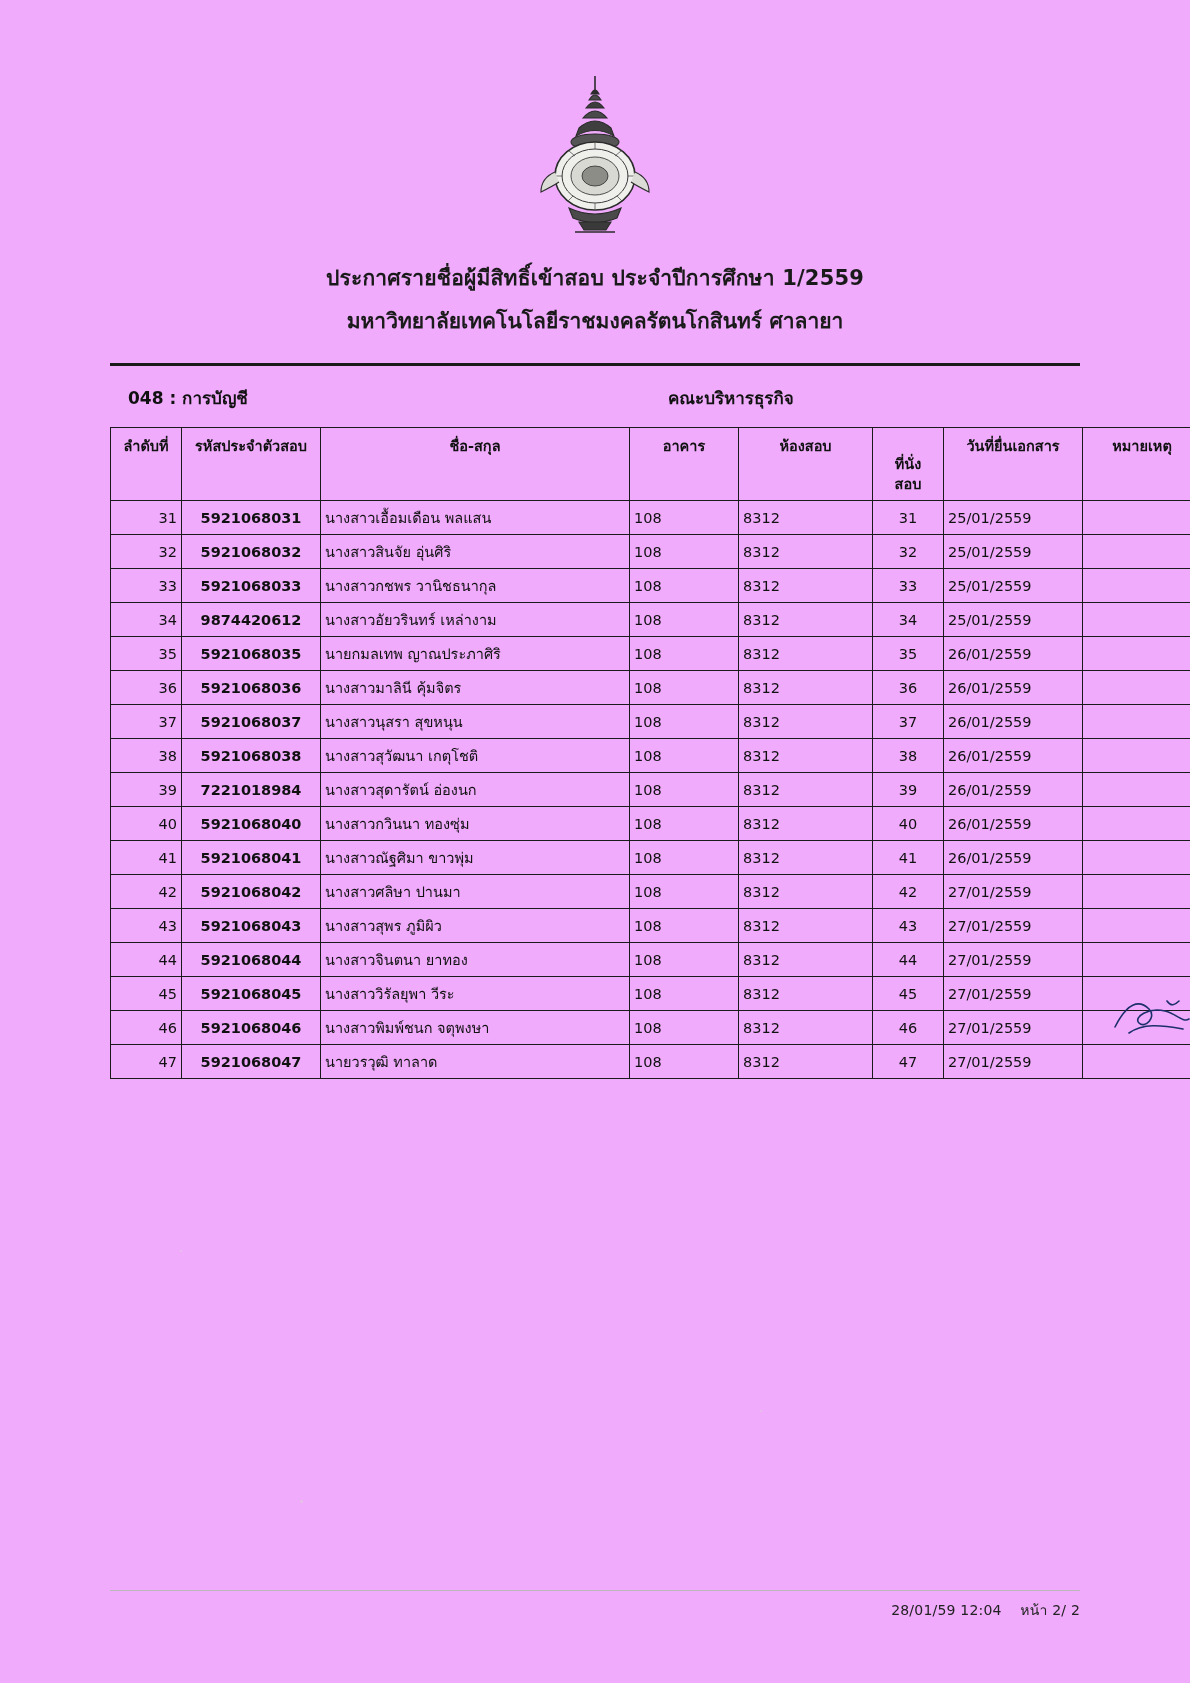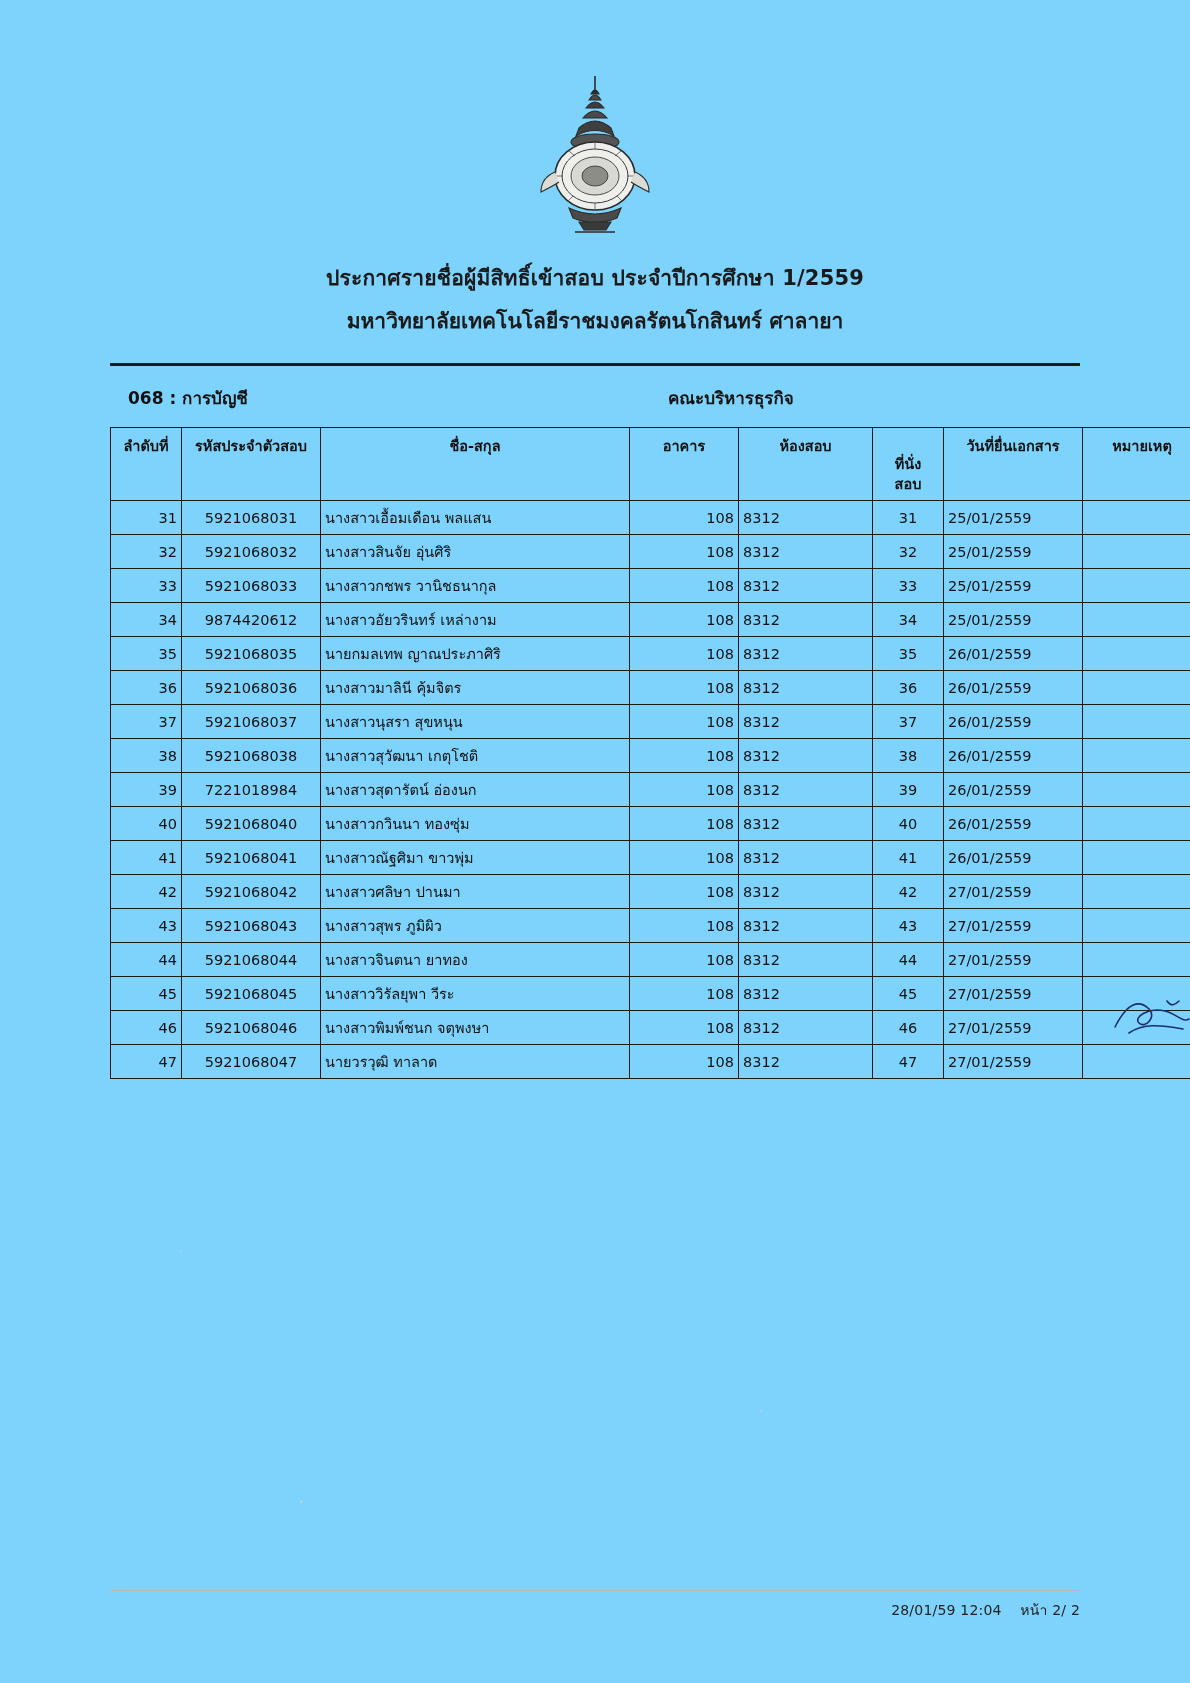--- a/index.html
+++ b/index.html
@@ -9,21 +9,21 @@
   }
   body {
     font-family: "DejaVu Sans", "Liberation Sans", sans-serif;
     color: #111;
   }
   #page {
     position: relative;
     width: 1190px;
     height: 1683px;
     margin: 0 auto;
-    background: #7dd3fc;
+    background: #f0abfc;
     overflow: hidden;
   }
   .sheet {
     position: absolute;
     left: 0; top: 0;
     width: 1190px;
     height: 1683px;
     box-sizing: border-box;
     padding: 0 110px;
   }
@@ -103,23 +103,23 @@
   table.listing th {
     font-weight: bold;
     text-align: center;
     vertical-align: top;
     font-size: 14.5px;
     padding-top: 6px;
     padding-bottom: 6px;
     height: 46px;
   }
   .c-no      { width: 62px;  text-align: right; padding-right: 10px; margin-top: 32px; }
-  .c-code    { width: 130px; text-align: center; }
+  .c-code    { width: 130px; text-align: center; font-weight: bold; }
   .c-name    { width: 300px; }
-  .c-build   { width: 100px; text-align: right; }
+  .c-build   { width: 100px; text-align: left; }
   .c-room    { width: 125px; text-align: left; }
   .c-seat    { width: 62px;  text-align: center; }
   .c-date    { width: 130px; text-align: left; padding-left: 8px;}
   .c-note    { width: 110px; text-align: center; position: relative; }
 
   th.c-no, th.c-code, th.c-name, th.c-build, th.c-room,
   th.c-seat, th.c-date, th.c-note { text-align: center; padding-right: 4px; padding-left: 4px;}
 
   .seat-head { line-height: 1.35; margin-top: 21px; }
 
@@ -205,21 +205,21 @@
     </div>
 
     <div class="doc-header">
       <div class="line1">ประกาศรายชื่อผู้มีสิทธิ์เข้าสอบ  ประจำปีการศึกษา  1/2559</div>
       <div class="line2">มหาวิทยาลัยเทคโนโลยีราชมงคลรัตนโกสินทร์  ศาลายา</div>
     </div>
 
     <div class="rule"></div>
 
     <div class="meta-row">
-      <div class="program">068 : การบัญชี</div>
+      <div class="program">048 : การบัญชี</div>
       <div class="faculty">คณะบริหารธุรกิจ</div>
     </div>
 
     <table class="listing">
       <thead>
         <tr>
           <th class="c-no">ลำดับที่</th>
           <th class="c-code">รหัสประจำตัวสอบ</th>
           <th class="c-name">ชื่อ-สกุล</th>
           <th class="c-build">อาคาร</th>

